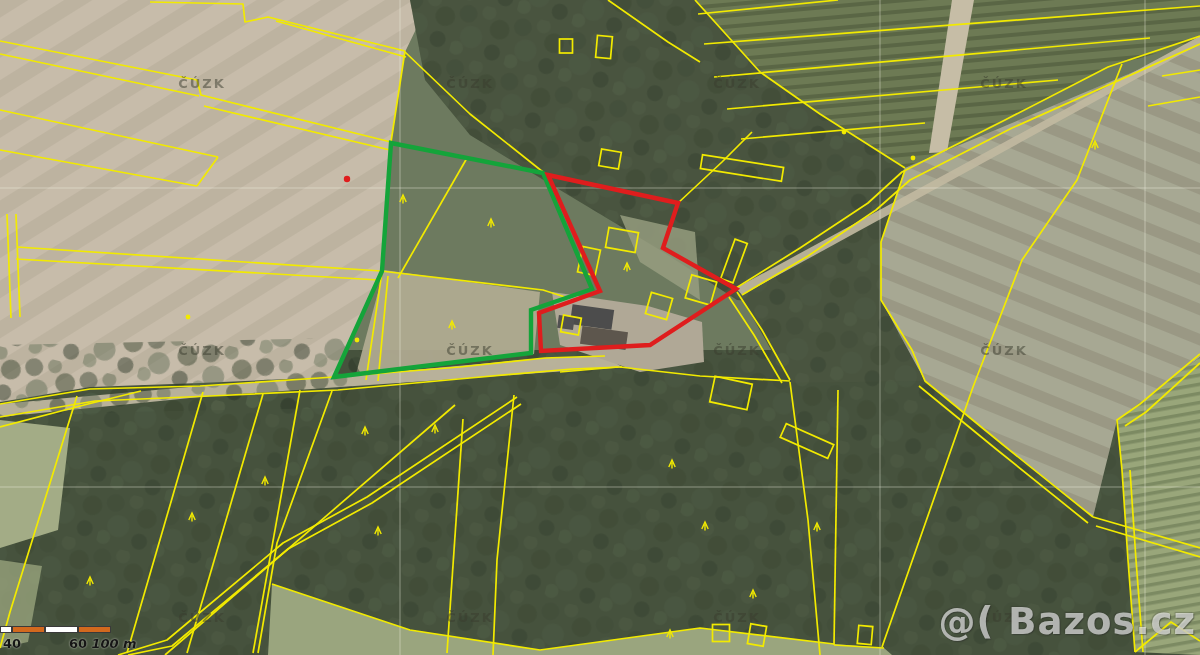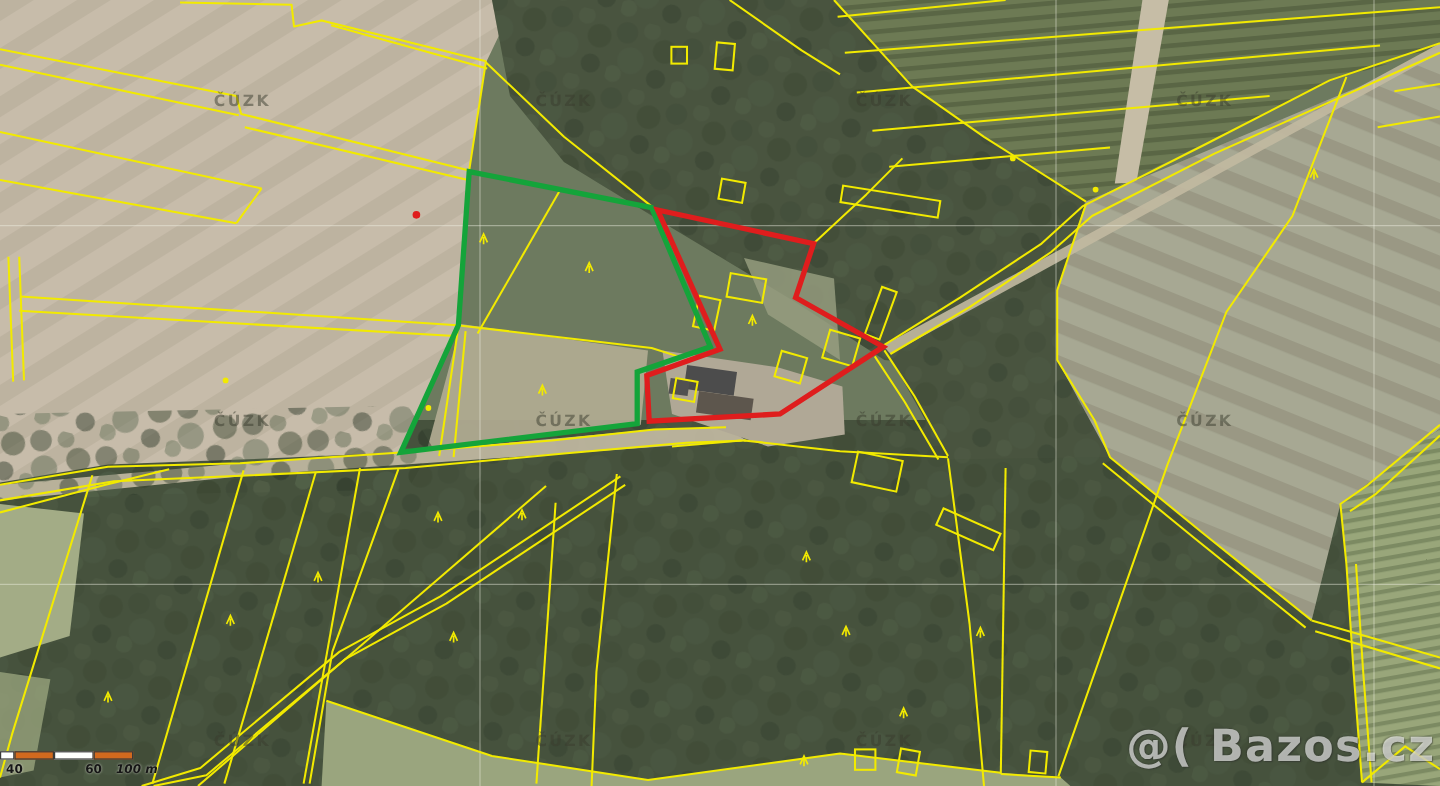--- a/index.html
+++ b/index.html
@@ -3,21 +3,21 @@
 <meta charset="utf-8">
 <style>
   html,body{margin:0;padding:0;background:#222;}
   #stage{position:relative;width:1200px;height:655px;overflow:hidden;
          font-family:"DejaVu Sans","Liberation Sans",sans-serif;background:#d946ef;}
   #map-svg{position:absolute;left:0;top:0;}
   
   #scalebar{position:absolute;left:0;top:626px;height:26px;pointer-events:none;}
   #scalebar .seg{position:absolute;top:0;height:7px;border:1px solid #3a3a3a;box-sizing:border-box;}
   #scalebar .lbl{position:absolute;top:10px;transform:translateX(-50%);
-                 font-size:10px;font-weight:bold;color:#161616;white-space:nowrap;
+                 font-size:13px;font-weight:bold;color:#161616;white-space:nowrap;
                  text-shadow:0 0 2px rgba(235,235,225,.8);}
   
   #brand{position:absolute;right:4px;top:600px;font-size:37px;font-weight:bold;
          color:rgba(255,255,255,.62);letter-spacing:1px;pointer-events:none;
          text-shadow:1px 1px 1px rgba(40,40,40,.45), -1px -1px 1px rgba(40,40,40,.25);}
 </style>
 </head>
 <body>
 
 <div id="stage">

